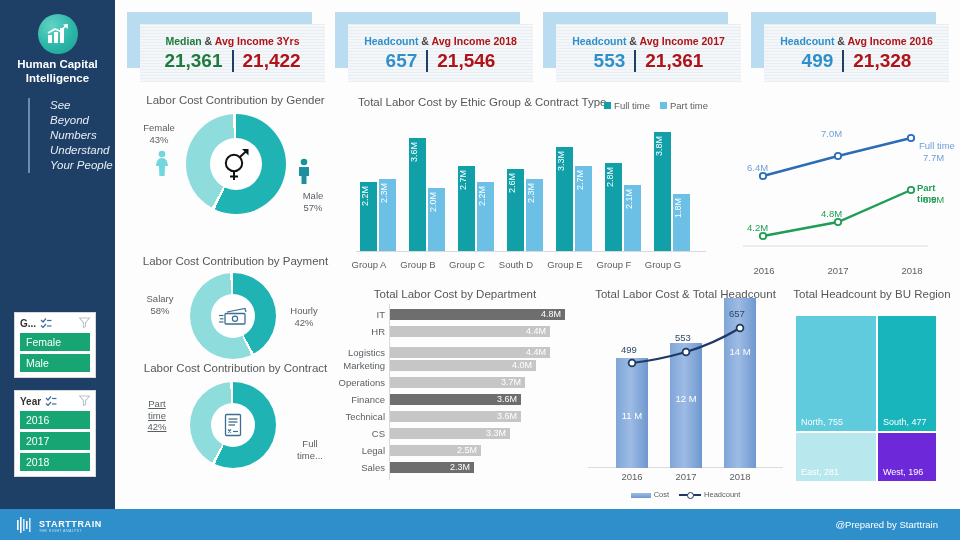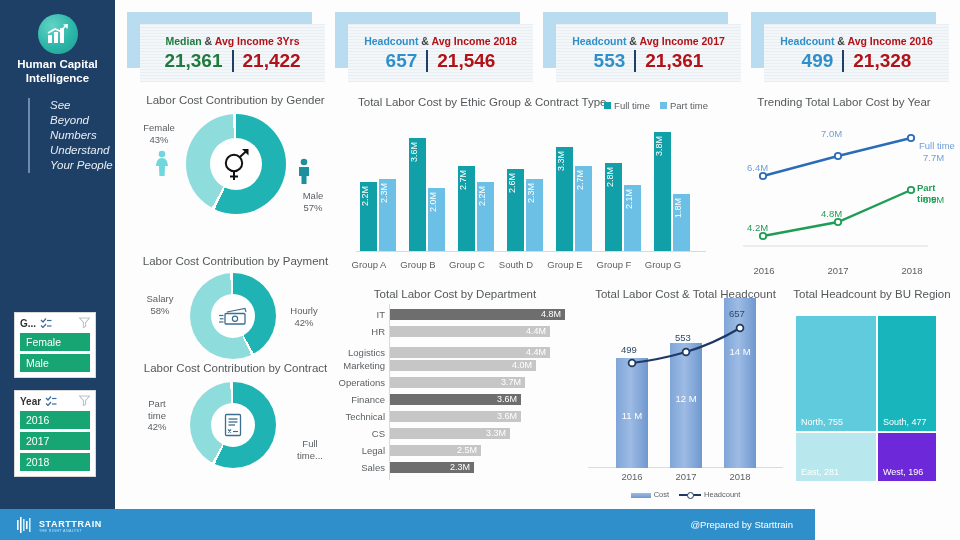--- a/index.html
+++ b/index.html
@@ -50,21 +50,21 @@
   .slicer-item {
     background: #17a673; color: #ffffff;
     font-size: 10.5px; padding: 3px 6px; margin-bottom: 3px;
   }
   .slicer-item:last-child { margin-bottom: 0; }
   #slicer-gender { left: 14px; top: 312px; width: 82px; }
   #slicer-year   { left: 14px; top: 390px; width: 82px; }
 
   
   .footer {
-    position: absolute; left: 0; bottom: 0; width: 815px; height: 31px;
+    position: absolute; left: 0; bottom: 0; width: 960px; height: 31px;
     background: #2f8fcb;
     margin-top: 29px;
   }
   .footer-logo {
     position: absolute; left: 16px; top: 7px;
     display: flex; align-items: center; gap: 5px;
   }
   .footer-logo .ft-name {
     color: #ffffff; font-size: 9px; font-weight: bold; letter-spacing: 0.6px;
     line-height: 9px;
@@ -388,21 +388,21 @@
         <svg width="20" height="24" viewBox="0 0 20 24">
           <rect x="2.5" y="1.5" width="15" height="21" rx="1" fill="none" stroke="#3d6e8f" stroke-width="1.3"></rect>
           <line x1="5.5" y1="6" x2="14.5" y2="6" stroke="#3d6e8f" stroke-width="1.3"></line>
           <line x1="5.5" y1="9" x2="14.5" y2="9" stroke="#3d6e8f" stroke-width="1.3"></line>
           <line x1="5.5" y1="12" x2="12" y2="12" stroke="#3d6e8f" stroke-width="1.3"></line>
           <path d="M5 16.5 L8 19.5 M8 16.5 L5 19.5" stroke="#3d6e8f" stroke-width="1.2"></path>
           <line x1="10" y1="18.5" x2="15" y2="18.5" stroke="#3d6e8f" stroke-width="1.2"></line>
         </svg>
       </div>
     </div>
-    <div class="d-lbl" style="left:6px; top:36px; width:46px;">
+    <div class="d-lbl" style="left:6px; top:36px; width:46px;text-decoration:underline;">
       <div>Part</div>
       <div>time</div>
       <div>42%</div>
     </div>
     <div class="d-lbl" style="left:158px; top:76px; width:48px;">
       <div>Full</div>
       <div>time...</div>
     </div>
   </div>
 
@@ -485,21 +485,20 @@
     <div class="cat-lbl" style="left:-3px;">Group A</div>
     <div class="cat-lbl" style="left:46px;">Group B</div>
     <div class="cat-lbl" style="left:95px;">Group C</div>
     <div class="cat-lbl" style="left:144px;">South D</div>
     <div class="cat-lbl" style="left:193px;">Group E</div>
     <div class="cat-lbl" style="left:242px;">Group F</div>
     <div class="cat-lbl" style="left:291px;">Group G</div>
   </div>
 
   <div class="panel" id="trend-chart">
-    <div class="panel-title">Trending Total Labor Cost by Year</div>
     <svg class="trend-svg" width="222" height="140" viewBox="0 0 222 140">
       <line x1="10" y1="128" x2="195" y2="128" stroke="#dcdcdc" stroke-width="1"></line>
       <polyline points="30,58 105,38 178,20" fill="none" stroke="#2b6cb8" stroke-width="2.4"></polyline>
       <polyline points="30,118 105,104 178,72" fill="none" stroke="#1f9d55" stroke-width="2.4"></polyline>
       <circle cx="30" cy="58" r="3.2" fill="#ffffff" stroke="#2b6cb8" stroke-width="1.8"></circle>
       <circle cx="105" cy="38" r="3.2" fill="#ffffff" stroke="#2b6cb8" stroke-width="1.8"></circle>
       <circle cx="178" cy="20" r="3.2" fill="#ffffff" stroke="#2b6cb8" stroke-width="1.8"></circle>
       <circle cx="30" cy="118" r="3.2" fill="#ffffff" stroke="#1f9d55" stroke-width="1.8"></circle>
       <circle cx="105" cy="104" r="3.2" fill="#ffffff" stroke="#1f9d55" stroke-width="1.8"></circle>
       <circle cx="178" cy="72" r="3.2" fill="#ffffff" stroke="#1f9d55" stroke-width="1.8"></circle>

